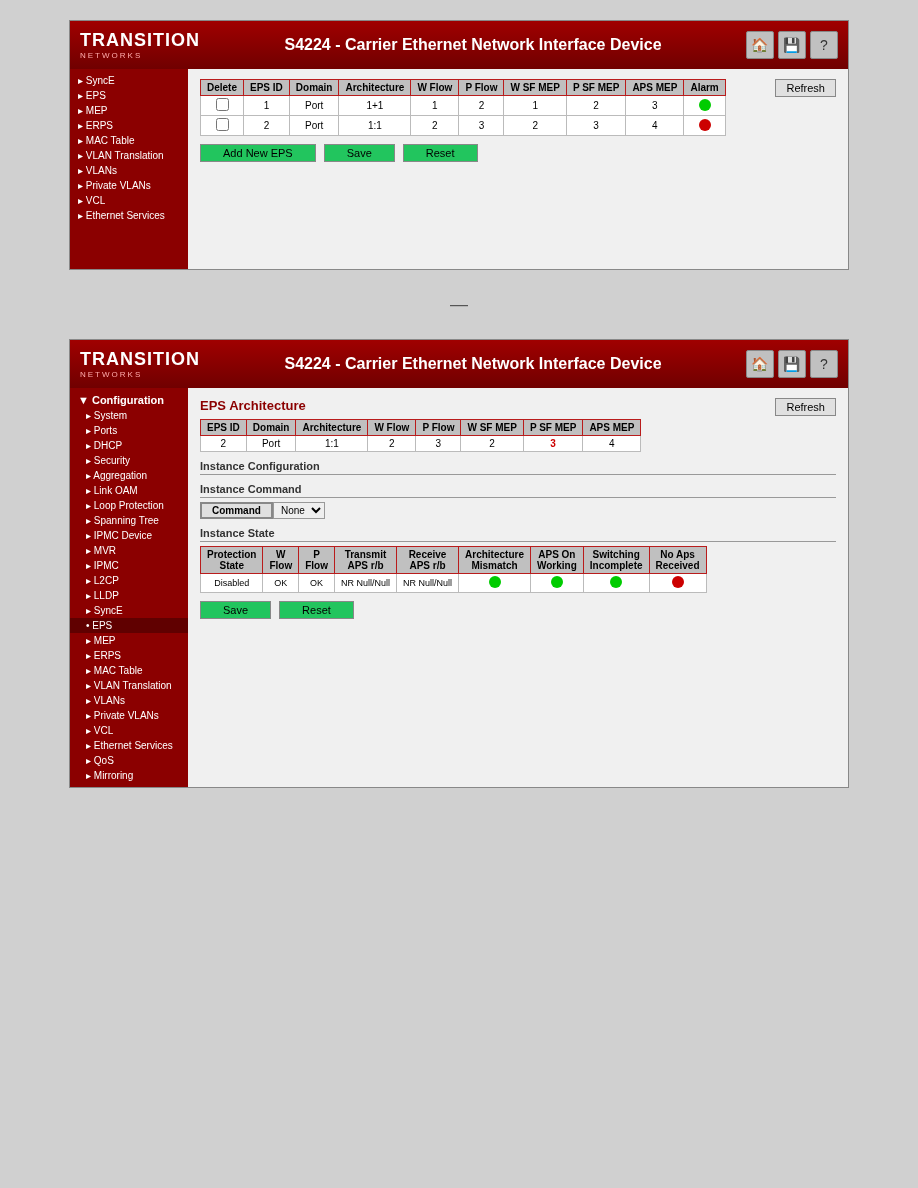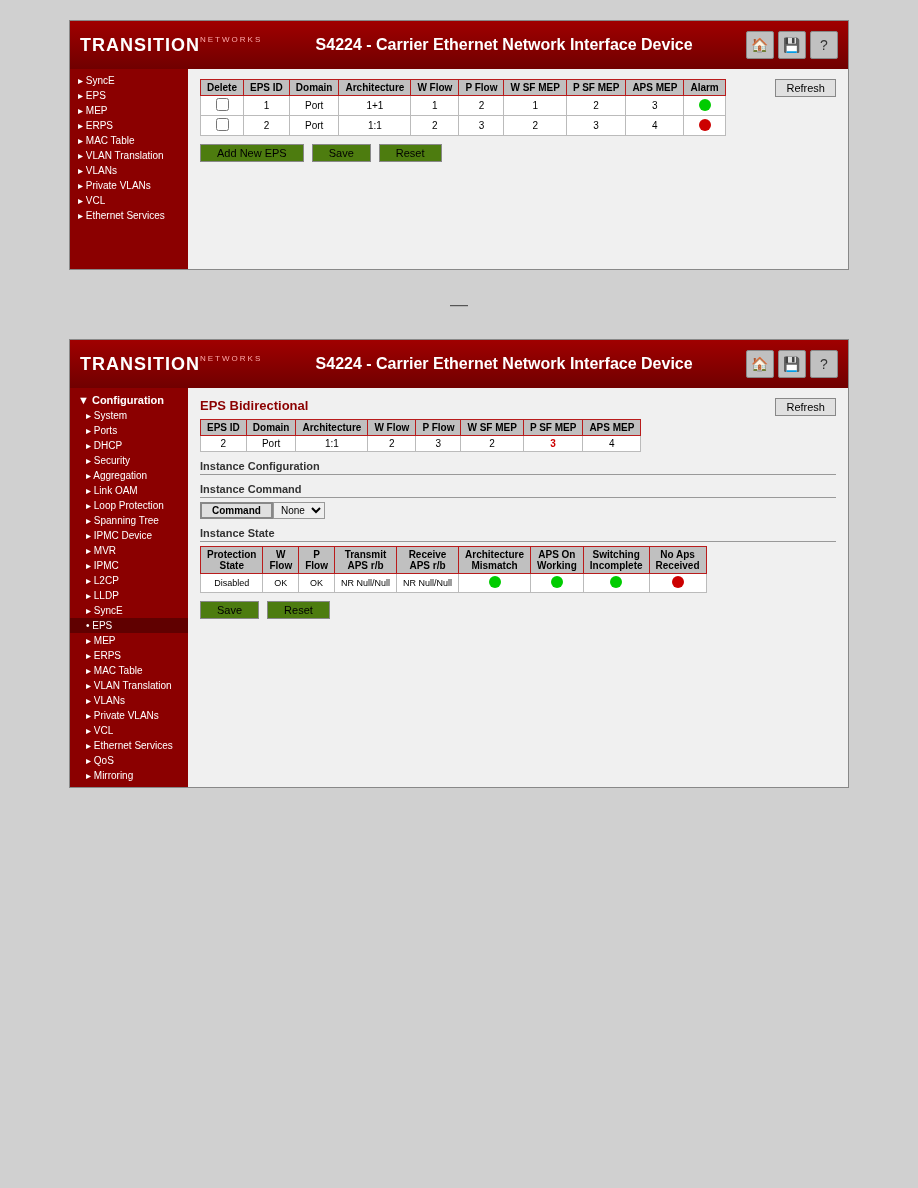--- a/index.html
+++ b/index.html
@@ -27,21 +27,21 @@
     .header-bar {
       background: linear-gradient(to bottom, #a00000, #700000);
       display: flex;
       align-items: center;
       justify-content: space-between;
       padding: 6px 10px;
       height: 48px;
     }
     .logo-area {
       display: flex;
-      flex-direction: row;
+      flex-direction: column;
       align-items: flex-start;
     }
     .logo-text {
       color: white;
       font-size: 18px;
       font-weight: bold;
       letter-spacing: 1px;
     }
     .logo-sub {
       color: #ffaaaa;
@@ -140,22 +140,22 @@
       margin-left: 33px;
     }
     table td {
       border: 1px solid #bbb;
       padding: 2px 6px;
       text-align: center;
       background: white;
     }
 
     .btn {
-      padding: 2px 16px;
-      background: #4d7c0f;
+      padding: 2px 22px;
+      background: #22c55e;
       border: 1px solid #888;
       cursor: pointer;
       font-size: 11px;
       margin-right: 4px;
     }
 
     .btn-row {
       margin-top: 6px;
       display: flex;
       gap: 4px;
@@ -337,21 +337,21 @@
         <div class="sidebar-item indent">▸ VLANs</div>
         <div class="sidebar-item indent">▸ Private VLANs</div>
         <div class="sidebar-item indent">▸ VCL</div>
         <div class="sidebar-item indent">▸ Ethernet Services</div>
         <div class="sidebar-item indent">▸ QoS</div>
         <div class="sidebar-item indent">▸ Mirroring</div>
       </div>
 
       <div class="content">
         <button class="refresh-btn">Refresh</button>
-        <div class="section-title">EPS Bidirectional</div>
+        <div class="section-title">EPS Architecture</div>
 
         <table>
           <thead>
             <tr>
               <th>EPS ID</th>
               <th>Domain</th>
               <th>Architecture</th>
               <th>W Flow</th>
               <th>P Flow</th>
               <th>W SF MEP</th>

